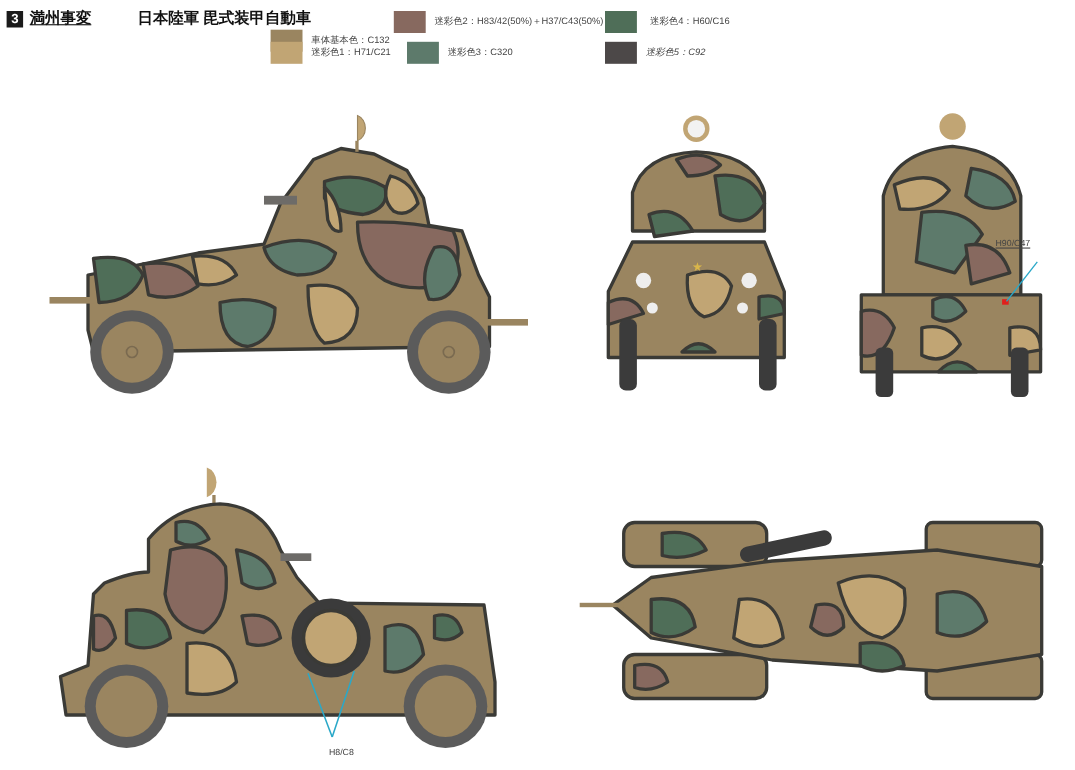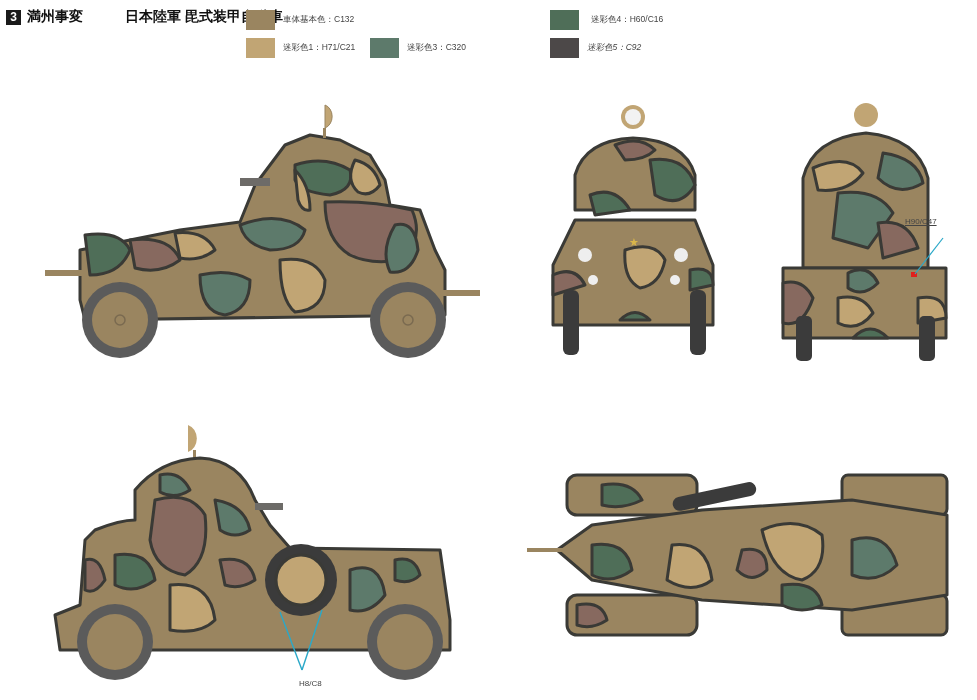--- a/index.html
+++ b/index.html
@@ -1,39 +1,43 @@
 <!DOCTYPE html>
 <html><head>
 <meta charset="utf-8">
 <style>
   html, body { margin:0; padding:0; background:#ffffff; }
   body { width:977px; height:700px; position:relative; overflow:hidden; font-family:"Liberation Sans", sans-serif; color:#333; }
   .title { position:absolute; left:6px; top:8px; display:flex; align-items:center; gap:6px; font-weight:bold; font-size:14px; color:#111; }
   .num { display:inline-block; width:15px; height:15px; background:#1a1a1a; color:#fff; font-size:12px; line-height:15px; text-align:center; }
-  .title .t1 { margin-right:36px; }
+  .title .t1 { margin-right:36px;text-decoration:underline; }
   .legend { position:absolute; left:246px; top:10px; width:720px; height:50px; }
   .swatch-item { position:absolute; display:flex; align-items:center; gap:8px; }
   .sw { width:29px; height:20px; display:inline-block; }
   .sw-label { font-size:8.5px; color:#444; white-space:nowrap; }
   .view { position:absolute; }
   .callout { position:absolute; font-size:8px; color:#444; }
 </style>
 </head>
 <body>
 
 <div class="title">
   <span class="num">3</span>
   <span class="t1">満州事変</span>
   <span class="t2">日本陸軍 毘式装甲自動車</span>
 </div>
 
 <div class="legend">
-  <div class="swatch-item" style="left:0;top:0;">
+  <div class="swatch-item" style="left:0;top:17px;">
     <span class="sw" style="background:#9a8560"></span>
     <span class="sw-label">車体基本色：C132</span>
+  </div>
+  <div class="swatch-item" style="left:112px;top:0;">
+    <span class="sw" style="background:#87695f"></span>
+    <span class="sw-label">迷彩色2：H83/42(50%)＋H37/C43(50%)</span>
   </div>
   <div class="swatch-item" style="left:304px;top:0;gap:12px;">
     <span class="sw" style="background:#4f6e58"></span>
     <span class="sw-label">迷彩色4：H60/C16</span>
   </div>
   <div class="swatch-item" style="left:0;top:28px;">
     <span class="sw" style="background:#c1a574"></span>
     <span class="sw-label">迷彩色1：H71/C21</span>
   </div>
   <div class="swatch-item" style="left:124px;top:28px;">

